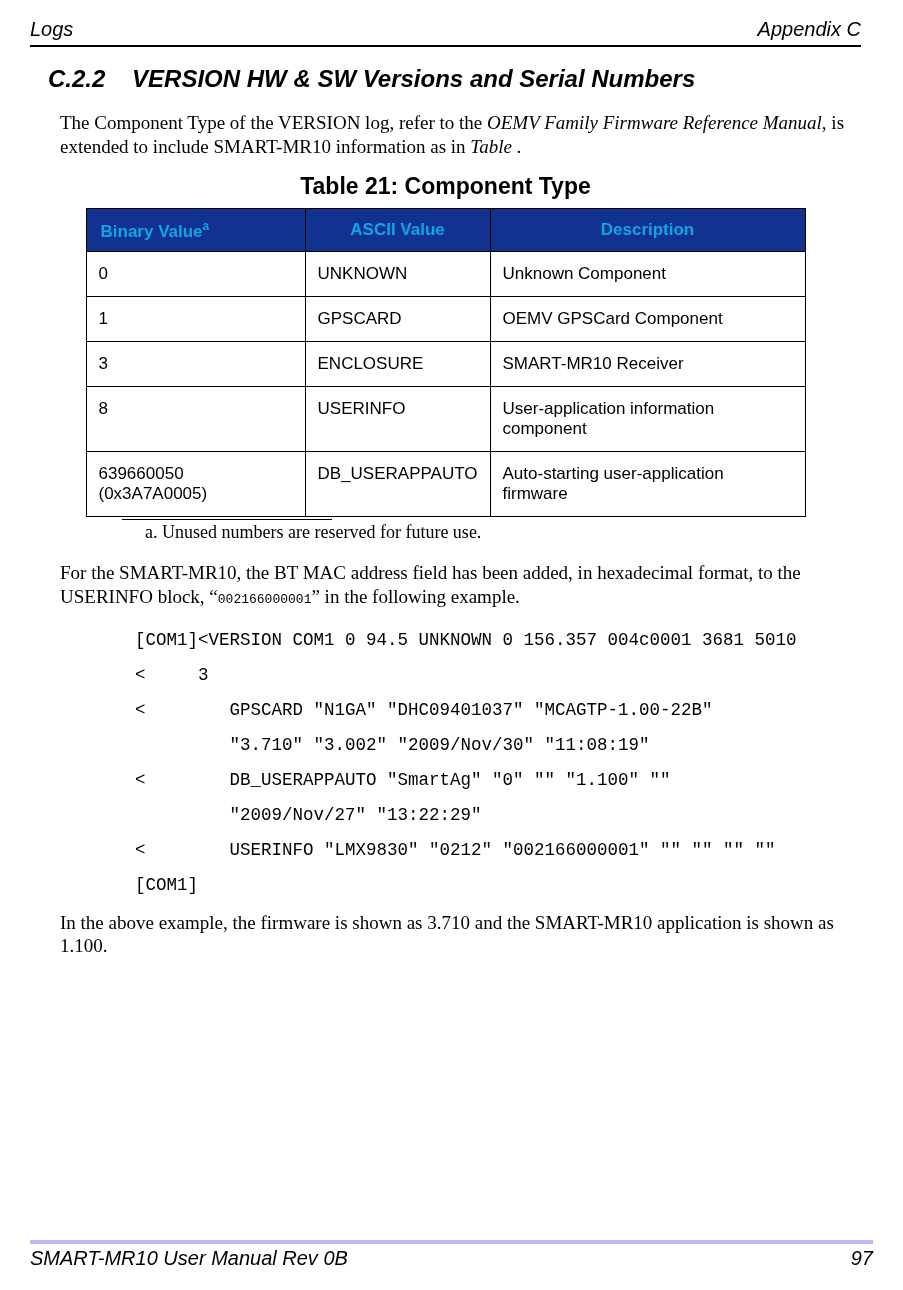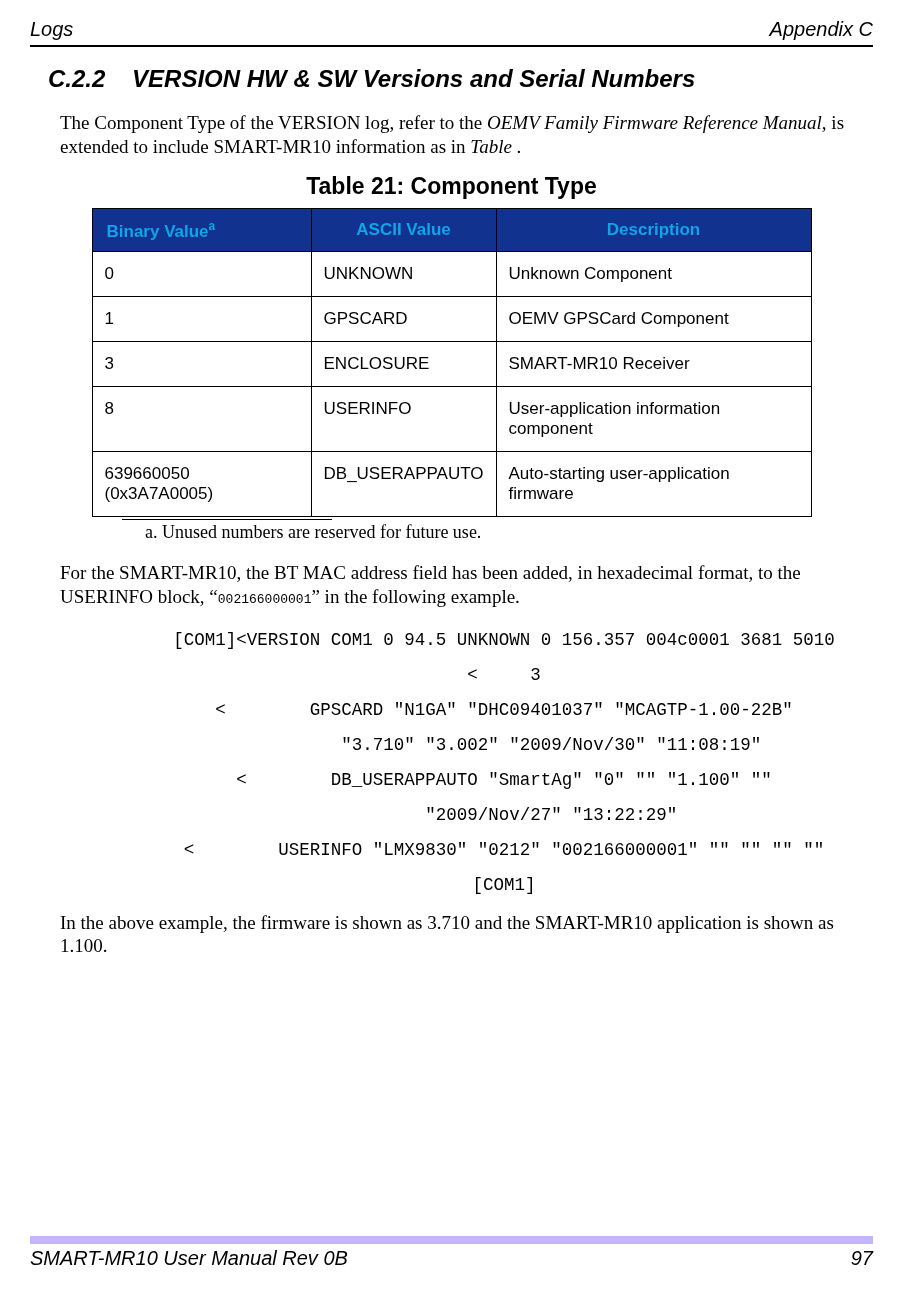--- a/index.html
+++ b/index.html
@@ -8,21 +8,21 @@
     margin: 0;
     padding: 0;
     background: #fff;
     color: #000;
     width: 903px;
     height: 1290px;
     position: relative;
     box-sizing: border-box;
   }
   .page {
-    padding: 18px 30px 0 30px;
+    padding: 18px 42px 0 30px;
     box-sizing: border-box;
     height: 100%;
     position: relative;
   }
   .header {
     display: flex;
     justify-content: space-between;
     font-style: italic;
     font-size: 20px;
     font-family: Arial, Helvetica, sans-serif;
@@ -82,30 +82,29 @@
     margin-left: 115px;
     margin-bottom: 18px;
   }
   .code-block {
     font-family: "Courier New", Courier, monospace;
     font-size: 17.5px;
     white-space: pre;
     margin-left: 105px;
     line-height: 2.0;
     margin-bottom: 8px;
-    text-align: center;
   }
   .footer {
     position: absolute;
     left: 30px;
     right: 30px;
     bottom: 20px;
   }
   .footer-line {
-    border-top: 8px solid #c4b5fd;
+    border-top: 4px solid #c4b5fd;
     display: flex;
     justify-content: space-between;
     font-style: italic;
     font-family: Arial, Helvetica, sans-serif;
     font-size: 20px;
     padding-top: 3px;
   }
   .mono { font-family: "Courier New", Courier, monospace; font-size: 13px;}
 </style>
 </head>

